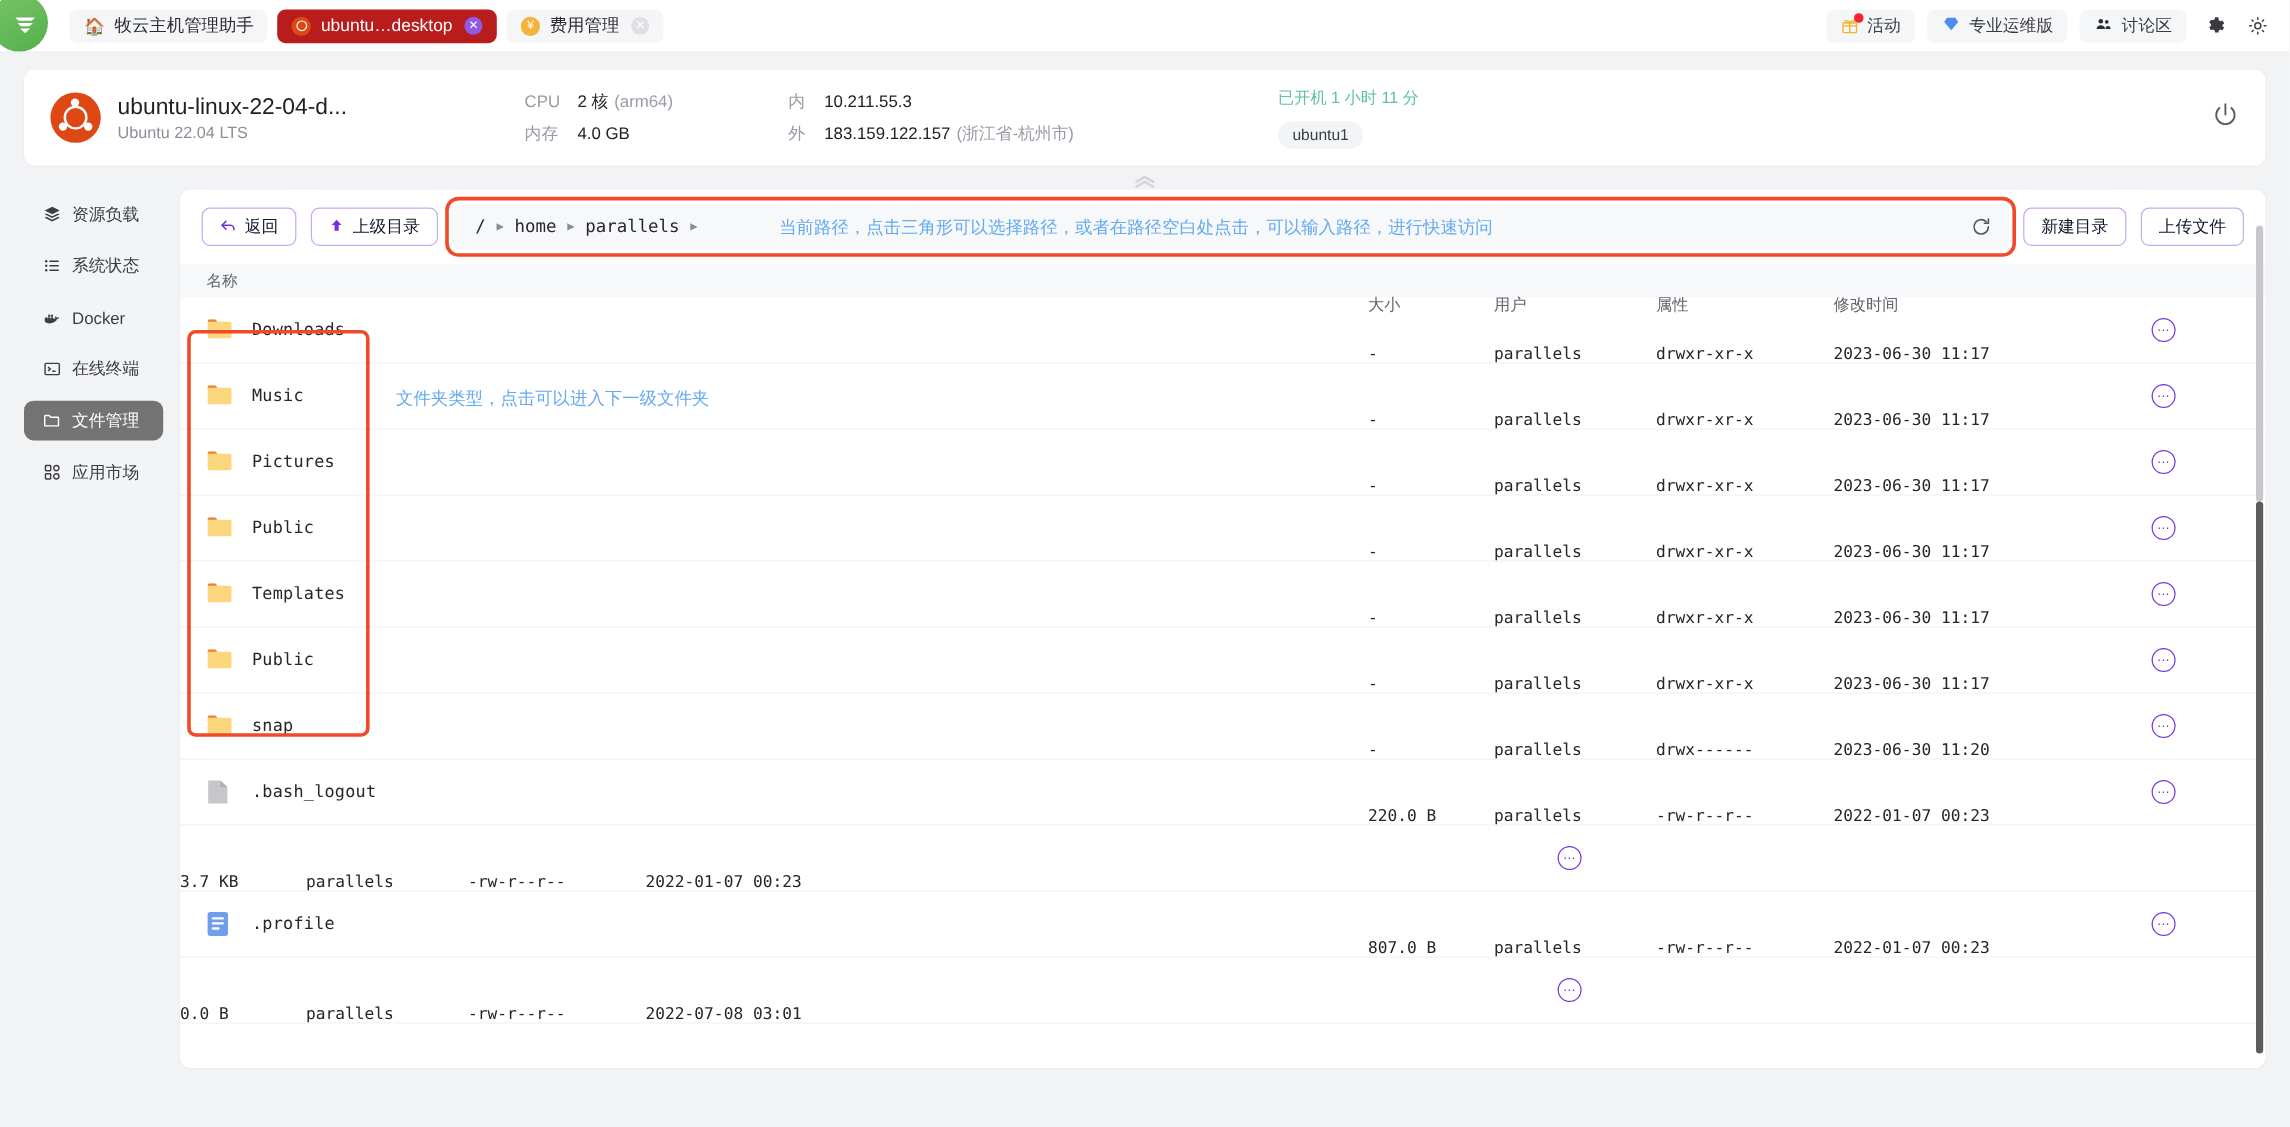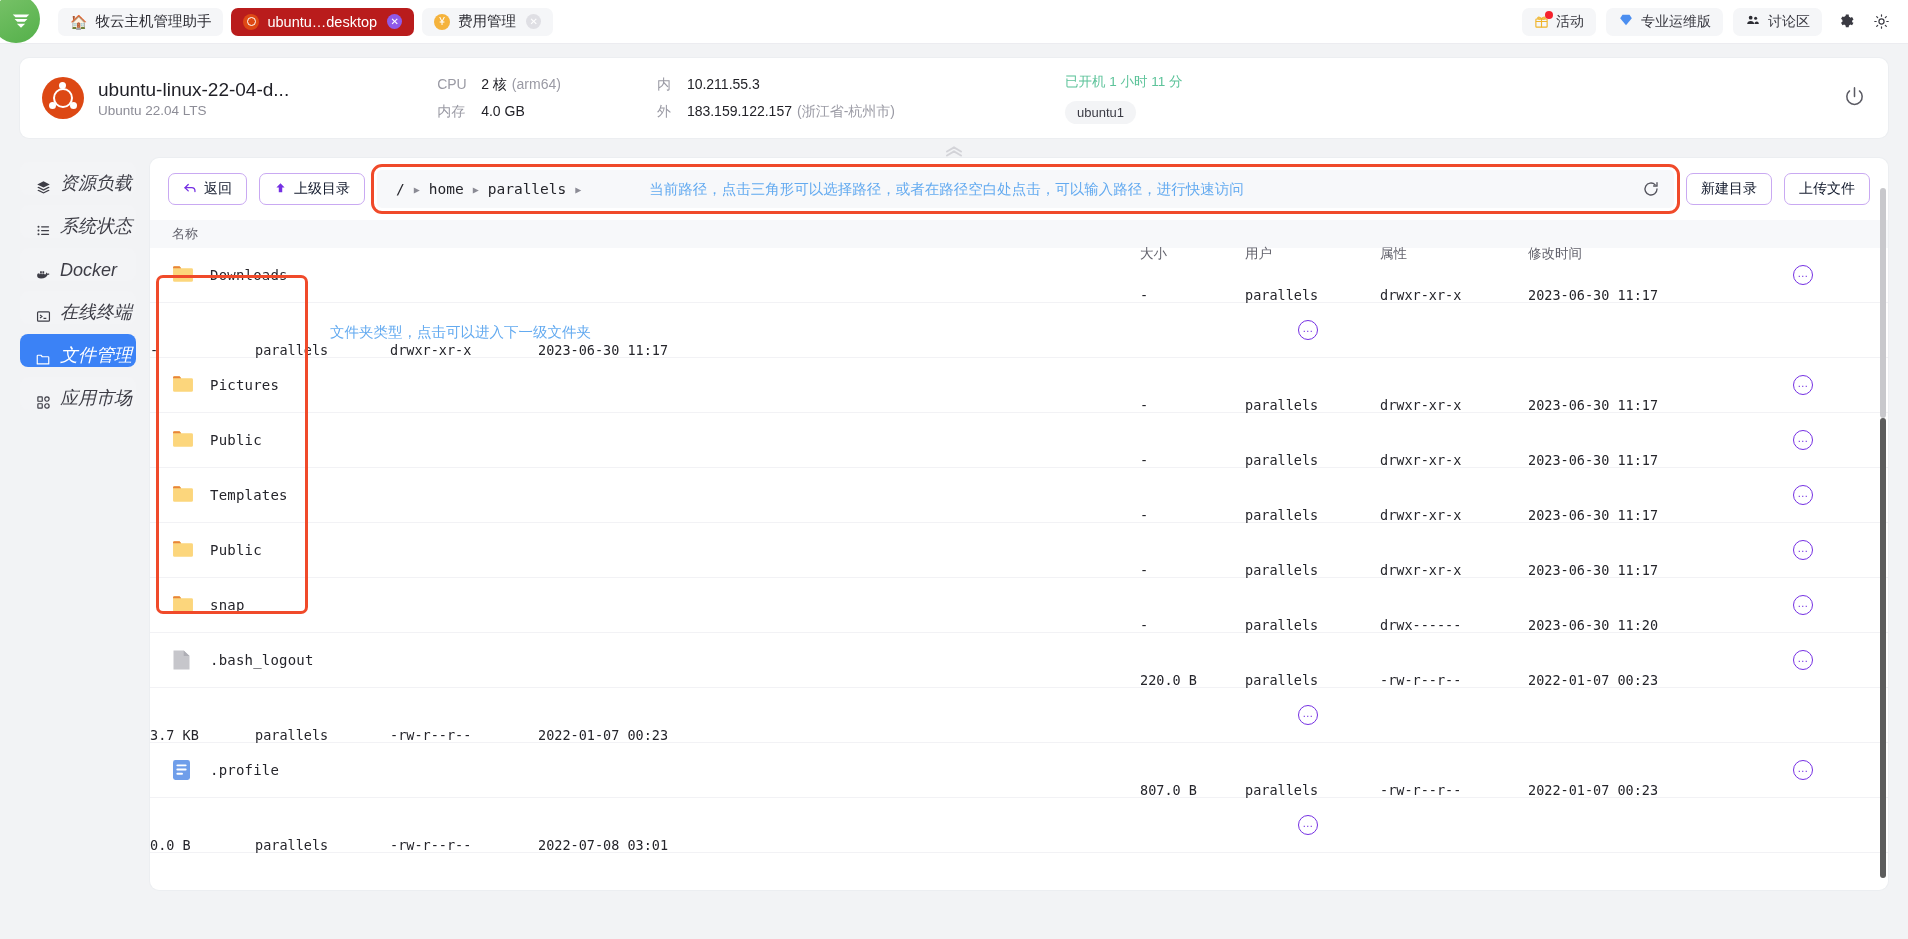--- a/index.html
+++ b/index.html
@@ -111,24 +111,24 @@
     display: flex; align-items: center; justify-content: center;
     cursor: pointer;
   }
   #collapse-bar svg { opacity: .35; }
 
   
   #bodyrow { display: flex; padding: 0 20px; height: 732px; }
   #sidebar { width: 116px; flex: none; padding-top: 4px; }
   .side-item {
     height: 33px; border-radius: 8px; background: #f3f4f6;
-    display: flex; align-items: flex-end; gap: 9px; padding-left: 15px;
-    font-size: 18px; color: #3d3d46; margin-bottom: 10px; cursor: pointer; font-style: italic;
-  }
-  .side-item.active { background: #3b82f6; color: #fff; }
+    display: flex; align-items: center; gap: 9px; padding-left: 15px;
+    font-size: 14px; color: #3d3d46; margin-bottom: 10px; cursor: pointer;
+  }
+  .side-item.active { background: #737373; color: #fff; }
   .side-ic { width: 16px; display:flex; align-items:center; justify-content:center; flex:none;}
 
   
   #main {
     flex: 1; background: #fff; border-radius: 9px; margin-left: 14px;
     position: relative; overflow: hidden;
     box-shadow: 0 0 0 1px #eceef1;
   }
   #toolbar {
     height: 62px; display: flex; align-items: center; padding: 0 18px; gap: 12px;
@@ -463,20 +463,27 @@
           </div>
           <div class="c-size">-</div>
           <div class="c-user">parallels</div>
           <div class="c-attr">drwxr-xr-x</div>
           <div class="c-time">2023-06-30 11:17</div>
           <div class="c-act">
             <span class="dots">…</span>
           </div>
         </div>
         <div class="row">
+          <div class="c-name">
+            <span class="ficon"><svg width="22" height="19" viewBox="0 0 24 21">
+                <path d="M1 4a1.6 1.6 0 0 1 1.6-1.6h5.6L10 4.6h11.4A1.6 1.6 0 0 1 23 6.2v11.9a1.6 1.6 0 0 1-1.6 1.6H2.6A1.6 1.6 0 0 1 1 18.1z" fill="#fcd67c"></path>
+                <path d="M1 4a1.6 1.6 0 0 1 1.6-1.6h5.6L10 4.6H1z" fill="#e8853a"></path>
+              </svg></span>
+            <span class="fname mono">Music</span>
+          </div>
           <div class="c-size">-</div>
           <div class="c-user">parallels</div>
           <div class="c-attr">drwxr-xr-x</div>
           <div class="c-time">2023-06-30 11:17</div>
           <div class="c-act">
             <span class="dots">…</span>
           </div>
         </div>
         <div class="row">
           <div class="c-name">

